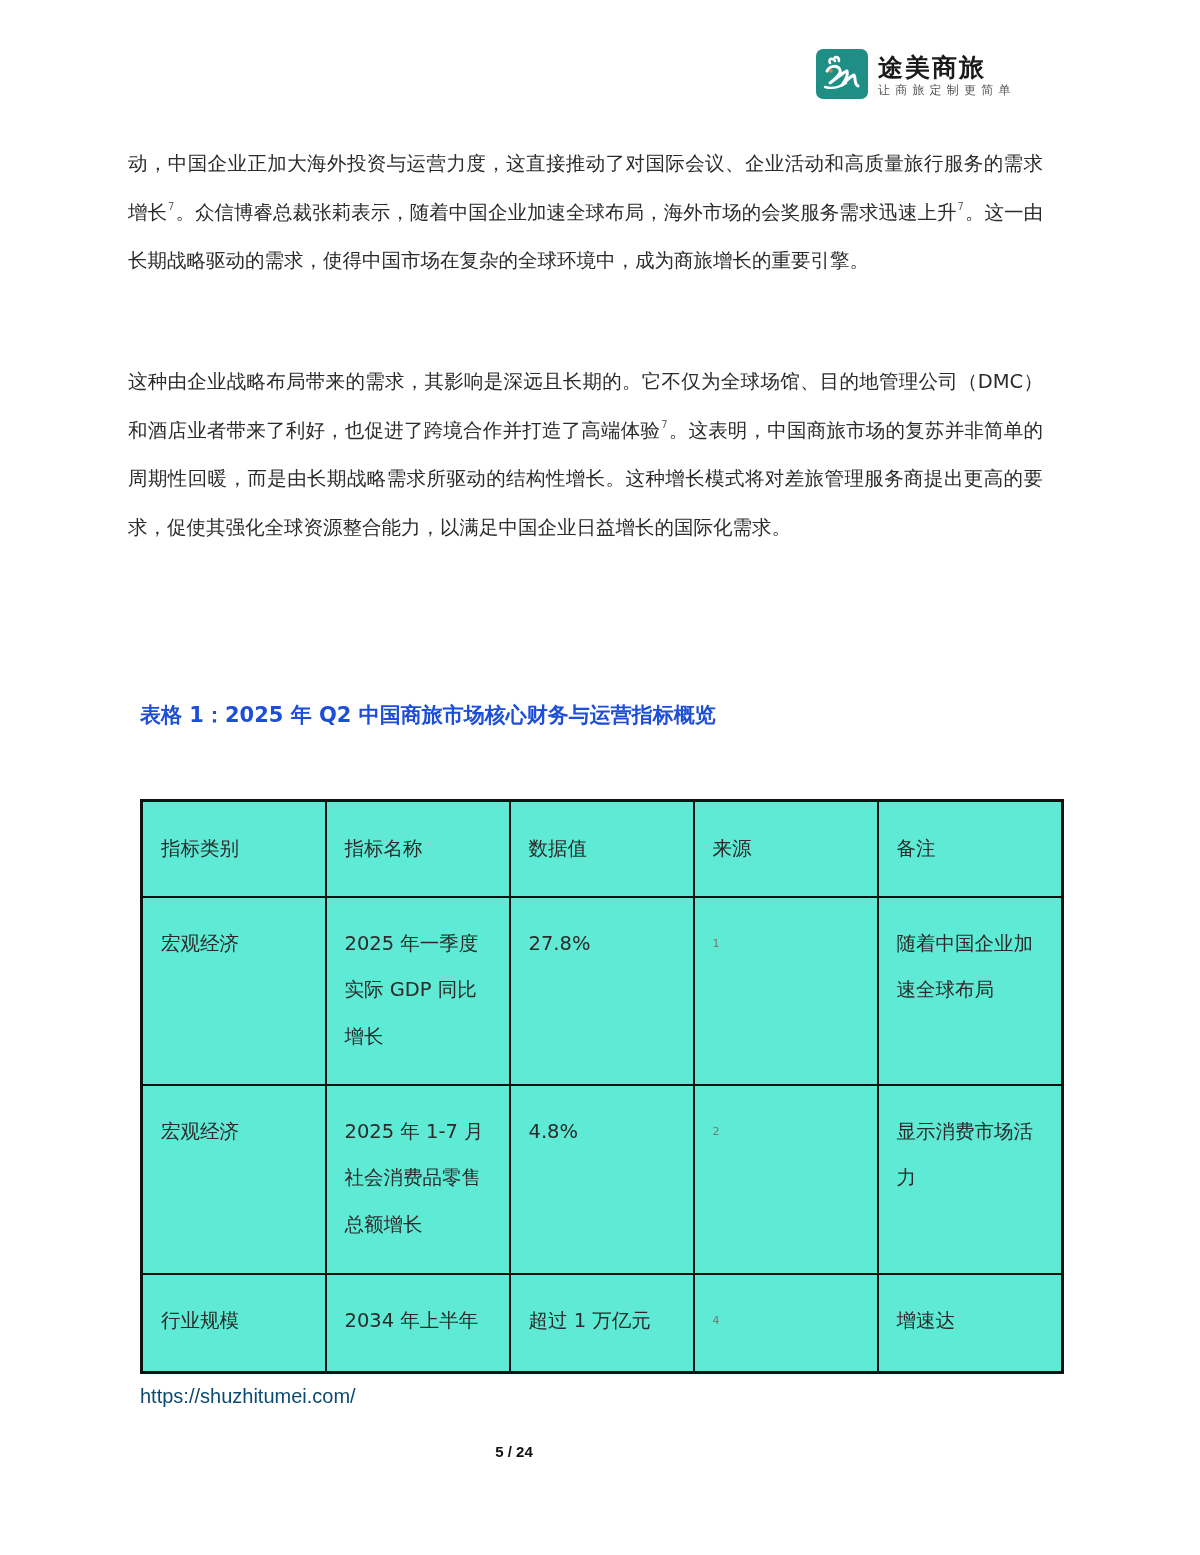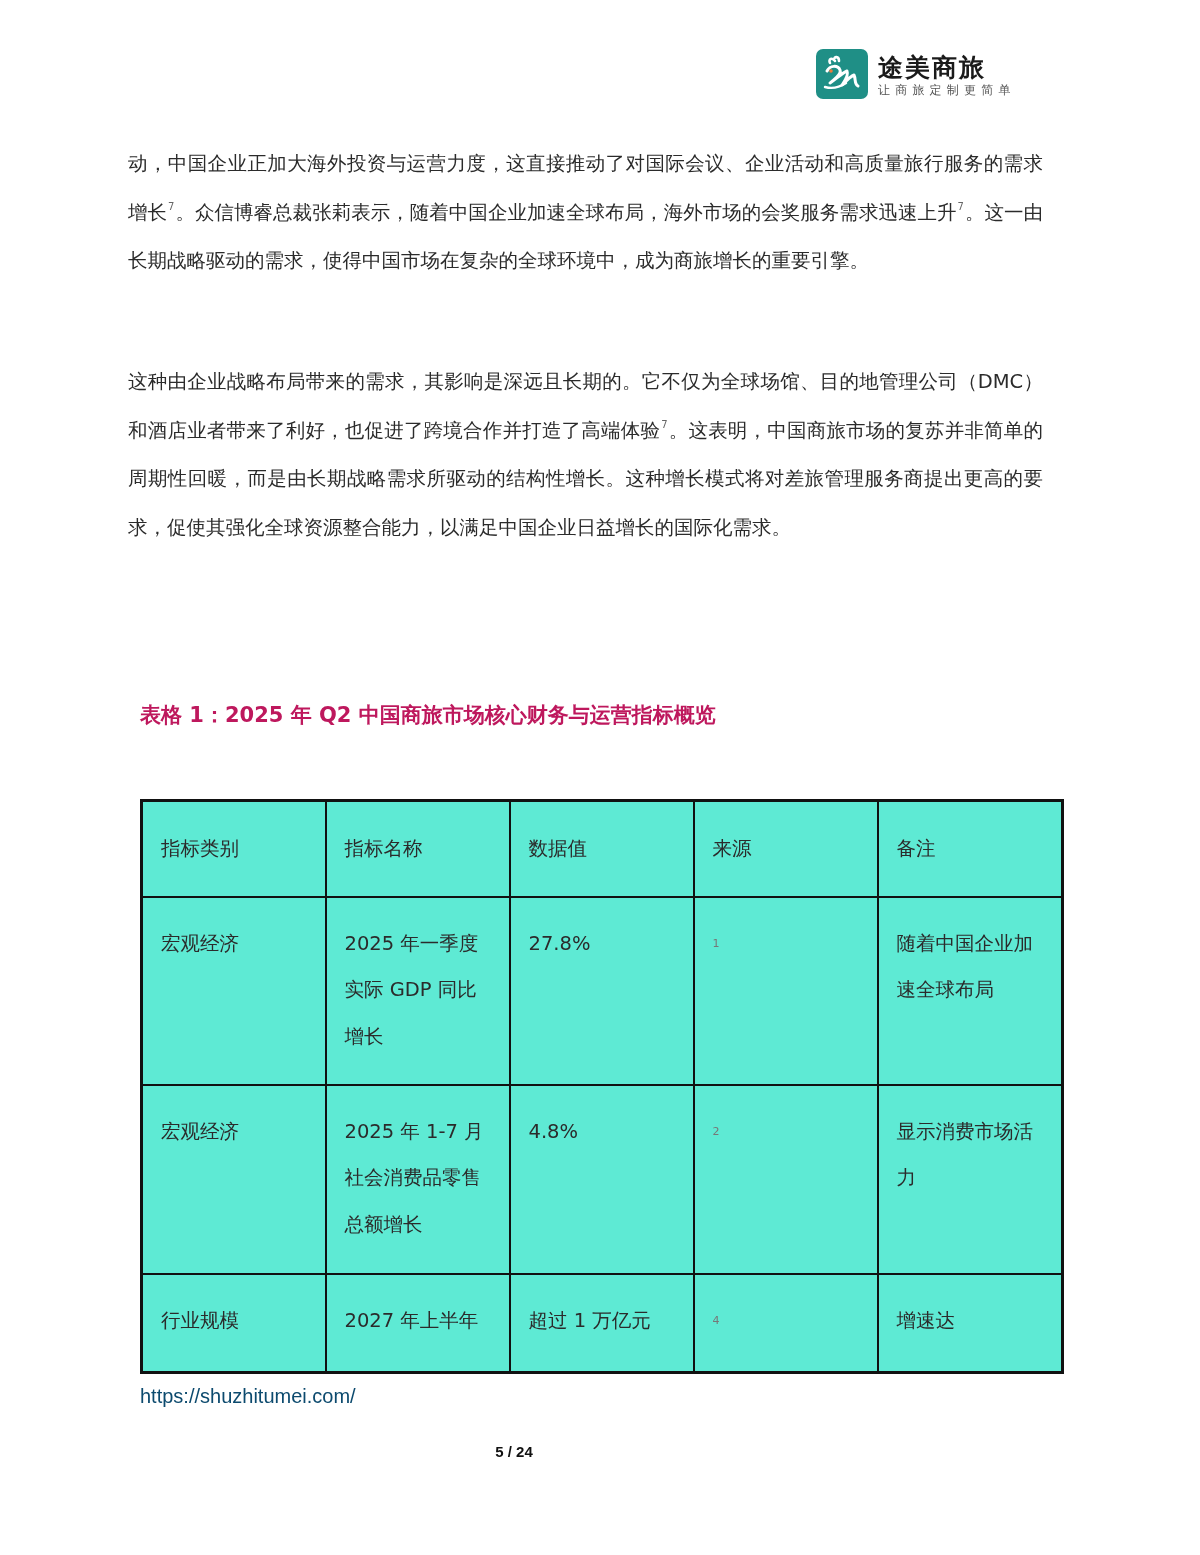--- a/index.html
+++ b/index.html
@@ -69,21 +69,21 @@
       margin: 0 1px;
     }
 
     
     .caption {
       position: absolute;
       left: 140px;
       top: 697px;
       font-size: 21px;
       font-weight: bold;
-      color: #be185d;
+      color: #1d4ed8;
       line-height: 36px;
     }
 
     
     .data-table {
       position: absolute;
       left: 140px;
       top: 799px;
       width: 921px;
       border-collapse: collapse;
@@ -183,21 +183,21 @@
     </tr>
     <tr class="row-2">
       <td>宏观经济</td>
       <td>2025 年 1-7 月社会消费品零售总额增长</td>
       <td>4.8%</td>
       <td class="col-src">2</td>
       <td>显示消费市场活力</td>
     </tr>
     <tr class="row-3">
       <td>行业规模</td>
-      <td>2027 年上半年</td>
+      <td>2034 年上半年</td>
       <td>超过 1 万亿元</td>
       <td class="col-src">4</td>
       <td>增速达</td>
     </tr>
   </tbody>
 </table>
 
 <div class="url">https://shuzhitumei.com/</div>
 <div class="page-num">5 / 24</div>
 

